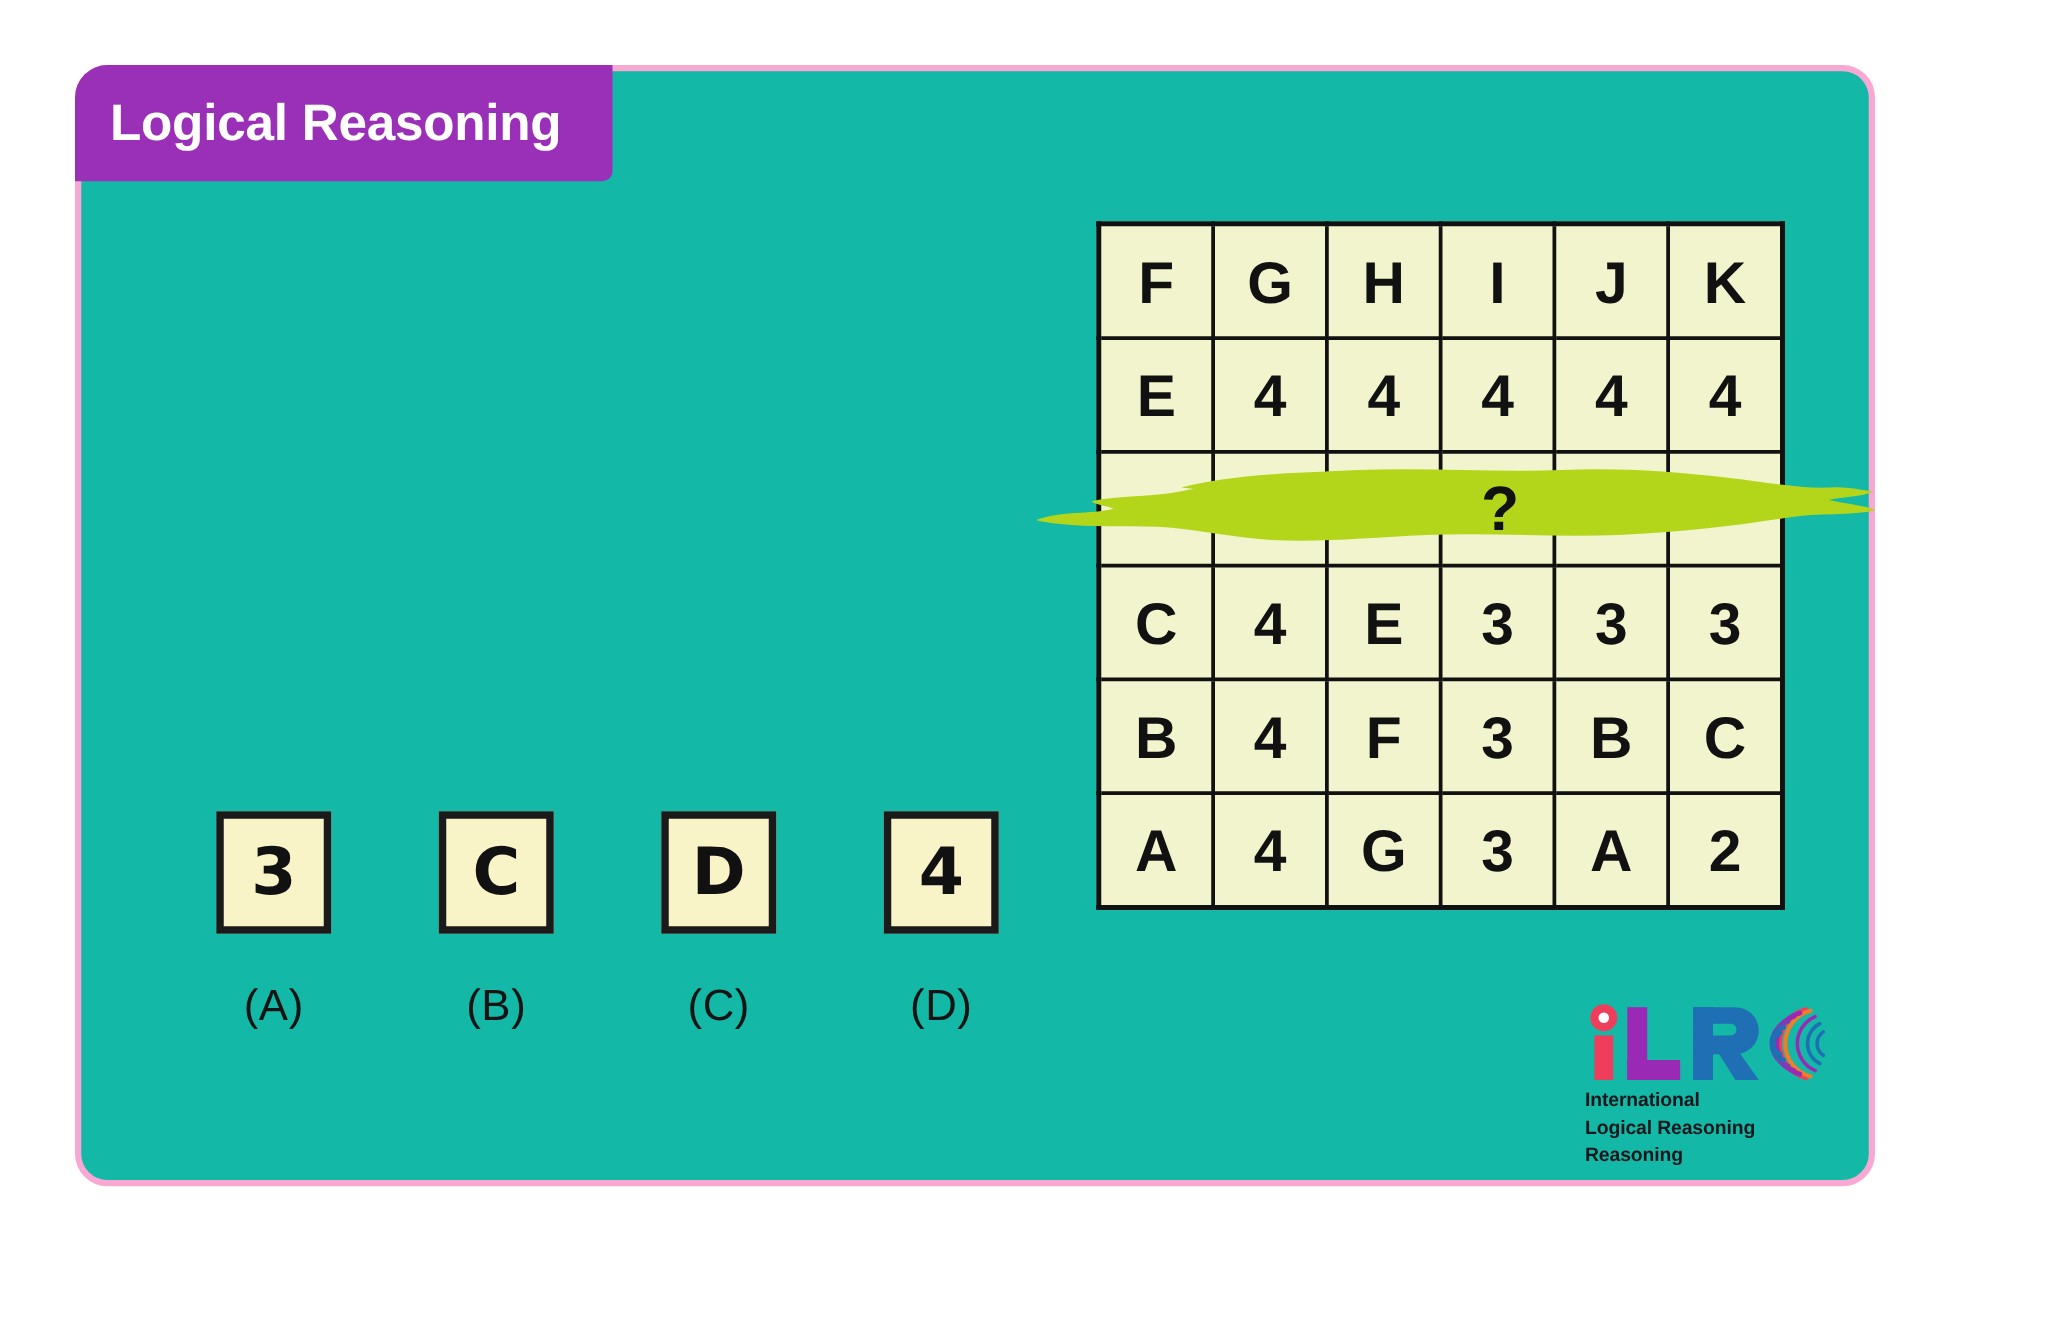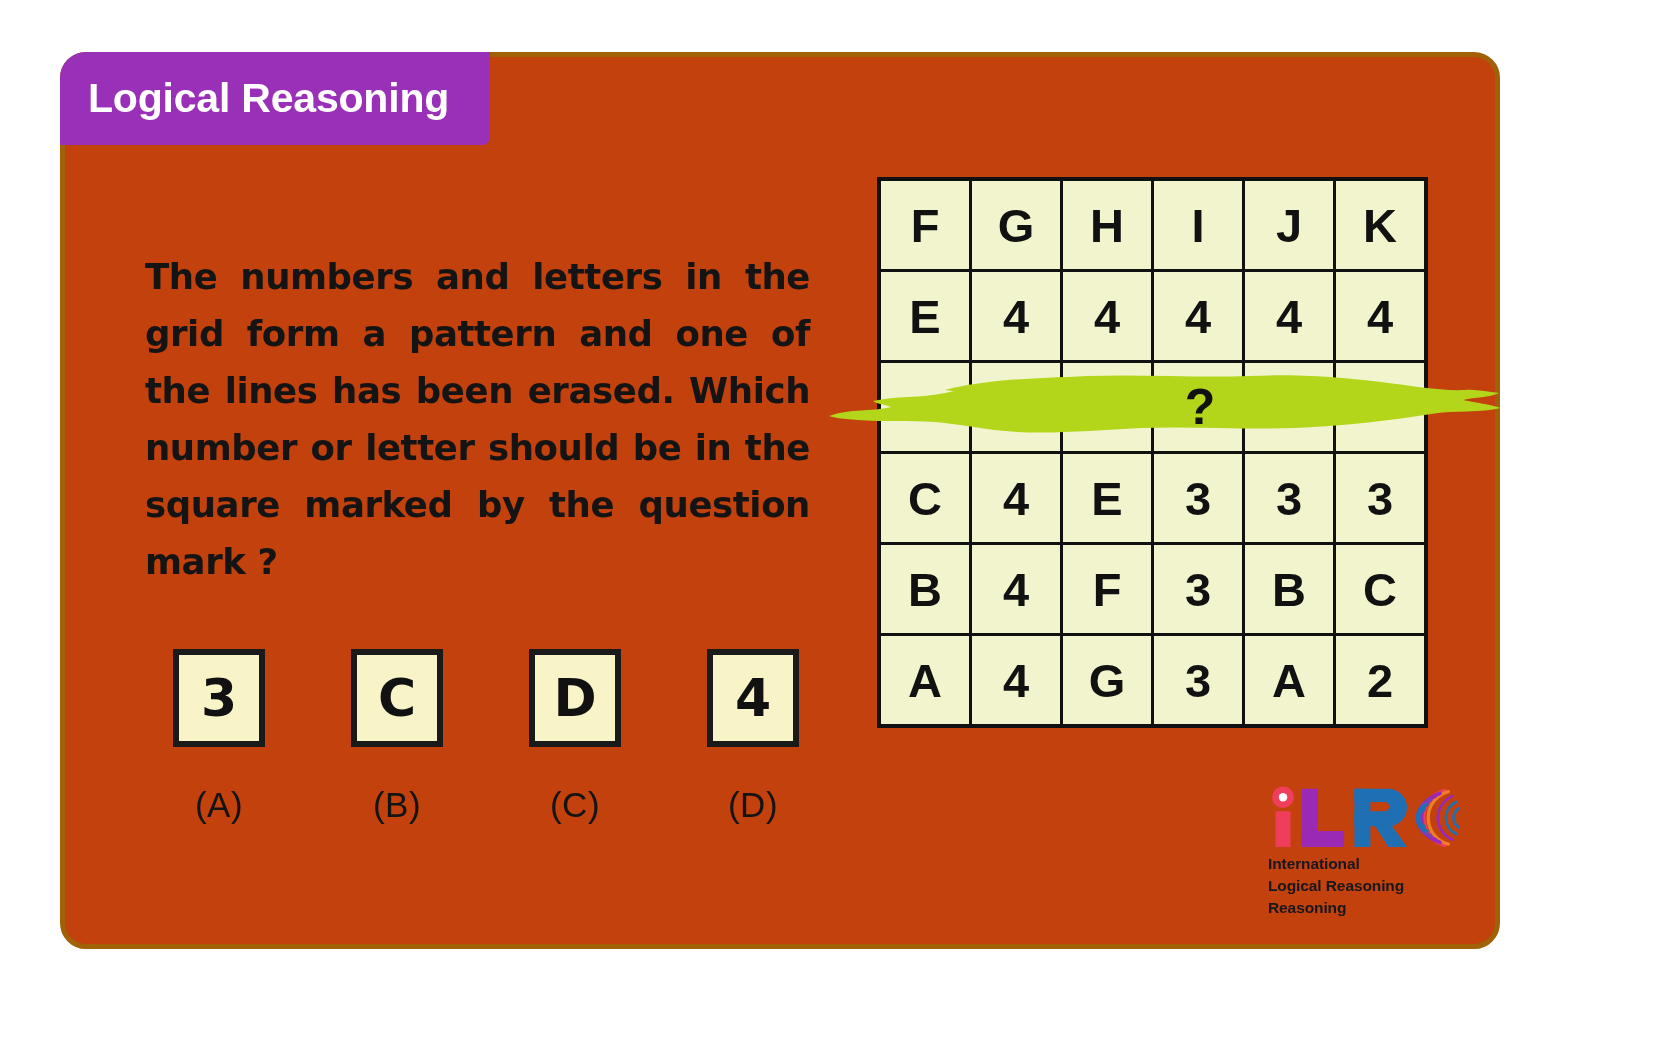--- a/index.html
+++ b/index.html
@@ -16,23 +16,23 @@
     position: relative;
   }
 
   
   #card {
     position: absolute;
     left: 60px;
     top: 52px;
     width: 1440px;
     height: 897px;
-    border: 5px solid #a16207;
+    border: 5px solid #f9a8d4;
     border-radius: 26px;
-    background: #c2410c;
+    background: #14b8a6;
     box-sizing: border-box;
   }
 
   
   #header-tab {
     position: absolute;
     left: -5px;
     top: -5px;
     width: 430px;
     height: 93px;
@@ -164,21 +164,21 @@
     font-size: 50px;
     font-weight: bold;
     color: #111111;
     pointer-events: none;
   }
 
   
   #logo {
     position: absolute;
     left: 1203px;
-    top: 728px;
+    top: 745px;
     width: 200px;
   }
   #logo-mark {
     display: block;
     height: 62px;
   }
   #logo-lines {
     margin-top: 6px;
     font-family: "Liberation Sans", sans-serif;
     font-size: 15.5px;
@@ -190,21 +190,20 @@
 </style>
 </head>
 <body>
 
 <div id="card">
 
   <div id="header-tab">
     <span id="header-title">Logical Reasoning</span>
   </div>
 
-  <p id="question-text">The numbers and letters in the grid form a pattern and one of the lines has been erased. Which number or letter should be in the square marked by the question mark ?</p>
 
   <div id="options-row">
     <div class="option-cell" style="left:0px;">
       <div class="option-box">
         <span class="option-value">3</span>
       </div>
       <div class="option-label">(A)</div>
     </div>
     <div class="option-cell" style="left:178px;">
       <div class="option-box">

